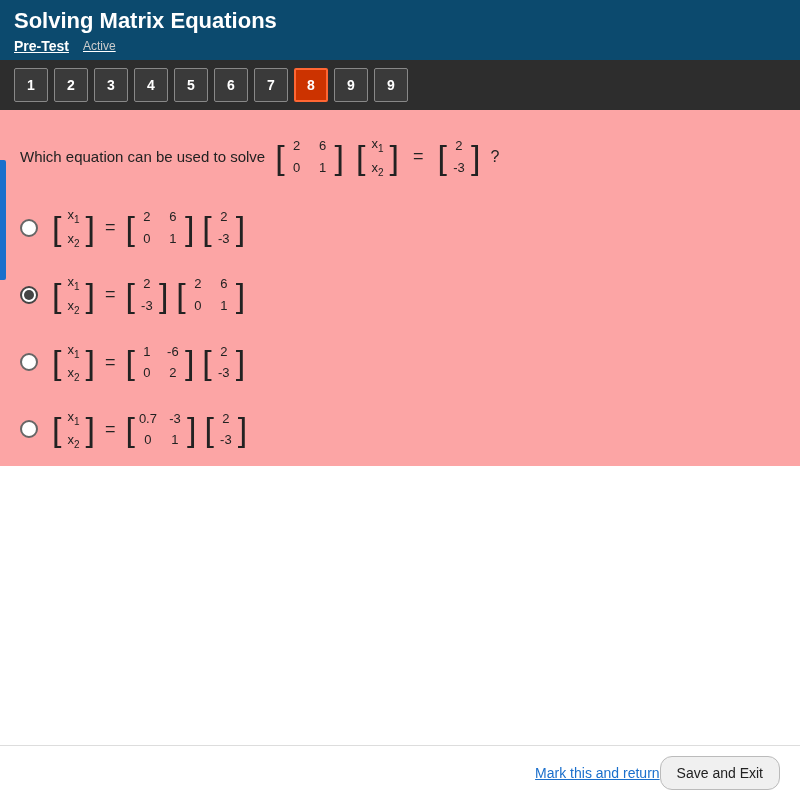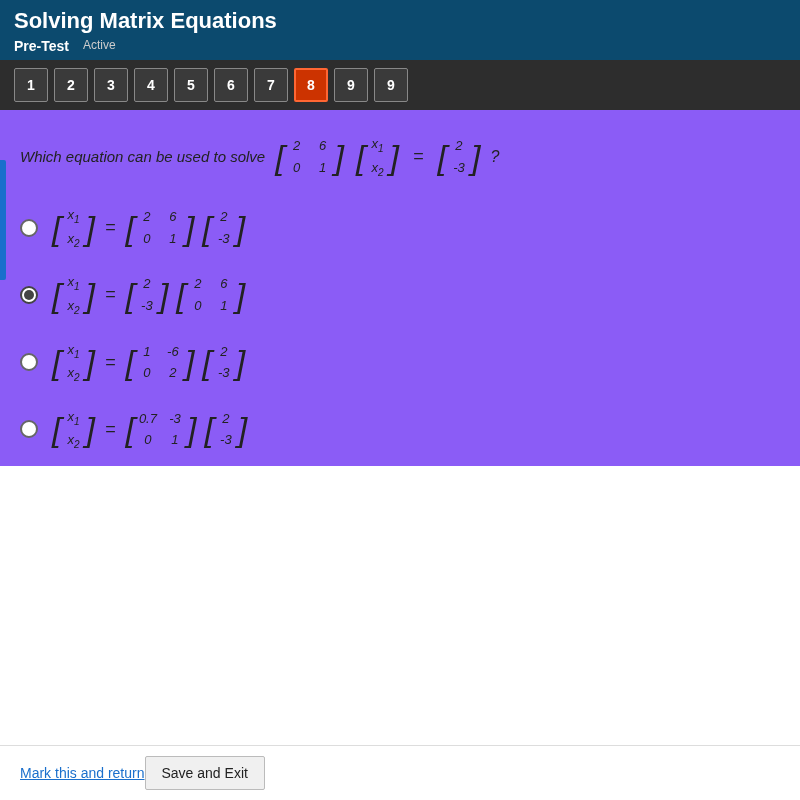--- a/index.html
+++ b/index.html
@@ -18,22 +18,23 @@
       padding: 8px 14px 6px 14px;
     }
     .header-title {
       font-size: 22px;
       font-weight: bold;
       color: #fff;
       margin-bottom: 4px;
     }
     .header-subtitle {
       display: flex;
-      align-items: flex-start;
+      align-items: center;
       gap: 14px;
+      text-decoration: underline;
     }
     .pre-test-label {
       color: #fff;
       font-size: 14px;
       font-weight: bold;
     }
     .active-label {
       color: #ccc;
       font-size: 12px;
     }
@@ -61,23 +62,22 @@
       border-radius: 2px;
     }
     .q-btn.active {
       background: #cc3300;
       border: 2px solid #ff6633;
       color: #fff;
     }
 
     
     .main-content {
-      background: #8b5cf6;
+      background: #fca5a5;
       padding: 20px 20px 10px 20px;
-      font-style: italic;
     }
 
     
     .question-text {
       font-size: 15px;
       color: #222;
       margin-bottom: 18px;
       display: flex;
       align-items: center;
       gap: 8px;
@@ -178,35 +178,35 @@
     .footer {
       position: fixed;
       bottom: 0;
       left: 0;
       width: 800px;
       background: #fff;
       border-top: 1px solid #ddd;
       padding: 10px 20px;
       display: flex;
       align-items: center;
-      justify-content: flex-start;
+      justify-content: flex-end;
     }
     .mark-return-link {
       color: #1a6fcc;
       font-size: 14px;
       text-decoration: underline;
       cursor: pointer;
     }
     .save-exit-btn {
       background: #f0f0f0;
       border: 1px solid #bbb;
       padding: 8px 16px;
       font-size: 14px;
       cursor: pointer;
-      border-radius: 2px;
+      border-radius: 12px;
       color: #222;
     }
 
     
     .left-accent {
       position: absolute;
       left: 0;
       top: 160px;
       width: 6px;
       height: 120px;

